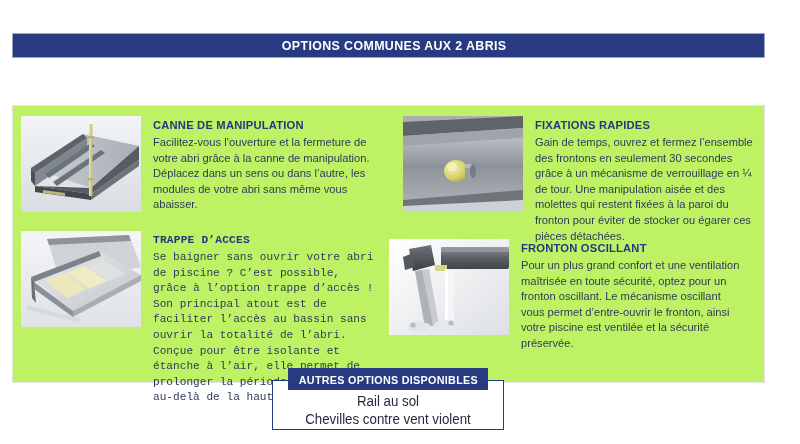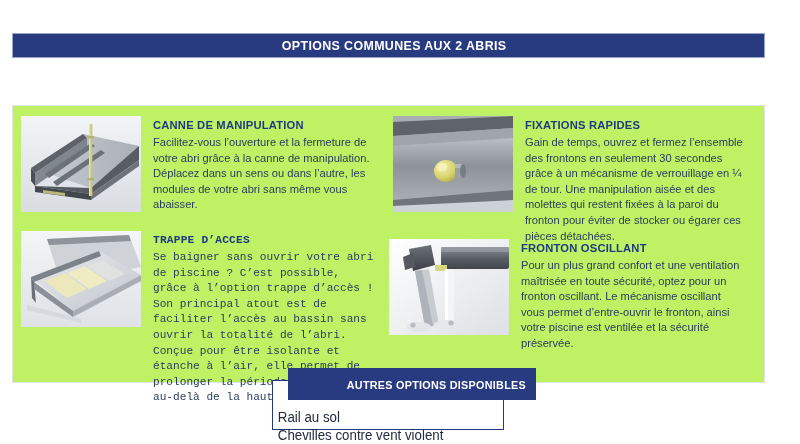--- a/index.html
+++ b/index.html
@@ -70,21 +70,21 @@
   .col-left  { left: 0; }
   .col-right { left: 376px; }
 
   .feature {
     position: absolute;
     display: flex;
     align-items: flex-start;
   }
   .feature-l1 { left: 8px;  top: 10px;  }
   .feature-l2 { left: 8px;  top: 125px; font-family: Liberation Mono, monospace; }
-  .feature-r1 { left: 4px;  top: 10px;  }
+  .feature-r1 { left: 14px;  top: 10px;  }
   .feature-r2 { left: 0px;  top: 133px; justify-content: center; }
 
   .thumb {
     width: 120px;
     height: 96px;
     flex: 0 0 120px;
     background: #ffffff;
     position: relative;
     overflow: hidden;
   }
@@ -127,41 +127,41 @@
     height: 50px;
     border: 1.6px solid #1F3A80;
     box-sizing: border-box;
     background: #ffffff;
   }
   .bottom-banner {
     position: absolute;
     left: 16px;
     top: 0;
     width: 200px;
-    height: 32px;
+    height: 22px;
     background: #283B80;
     display: flex;
     align-items: center;
     justify-content: center;
     z-index: 3;
-    padding-left: 48px;
   }
   .bottom-banner-title {
     color: #ffffff;
     font-size: 11.6px;
     font-weight: bold;
     letter-spacing: 0.3px;
     transform: scaleX(0.93);
     white-space: nowrap;
   }
   .bottom-lines {
     position: absolute;
     left: 0;
-    top: 40px;
+    top: 24px;
     width: 232px;
+    text-align: center;
     z-index: 2;
   }
   .bottom-line {
     color: #222A3C;
     font-size: 14px;
     line-height: 18px;
     transform: scaleX(0.95);
   }
 
   

